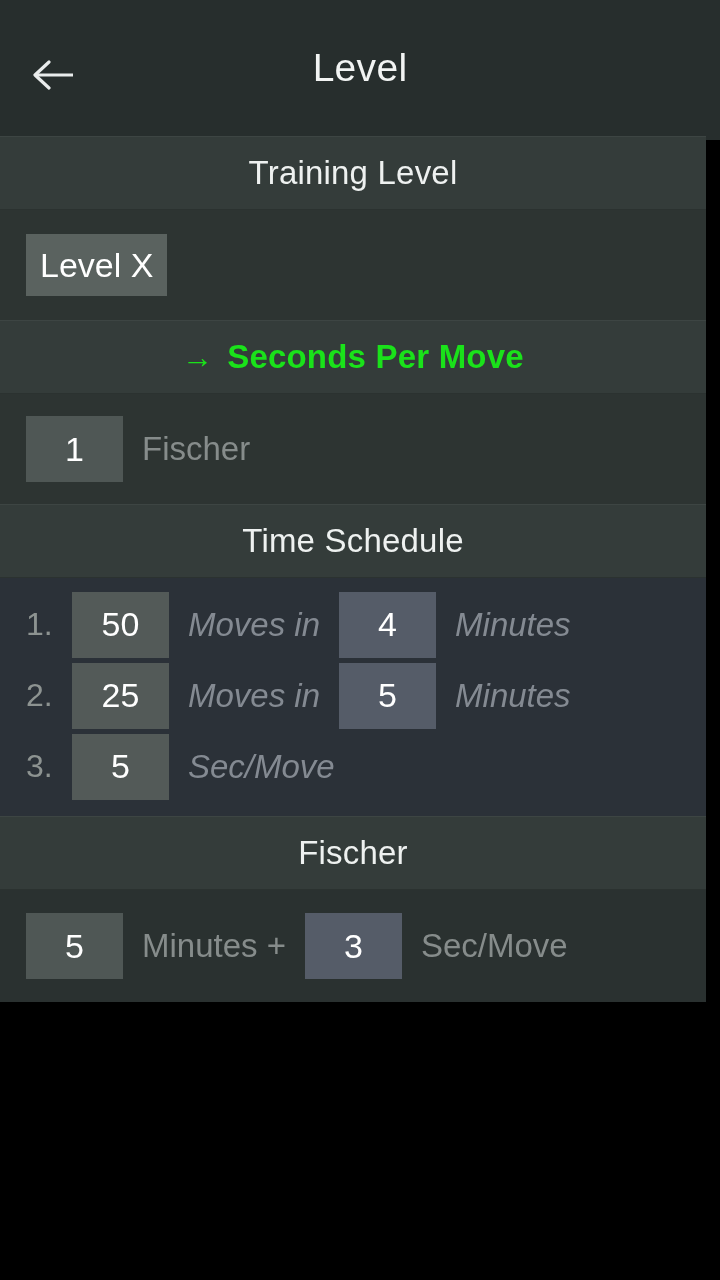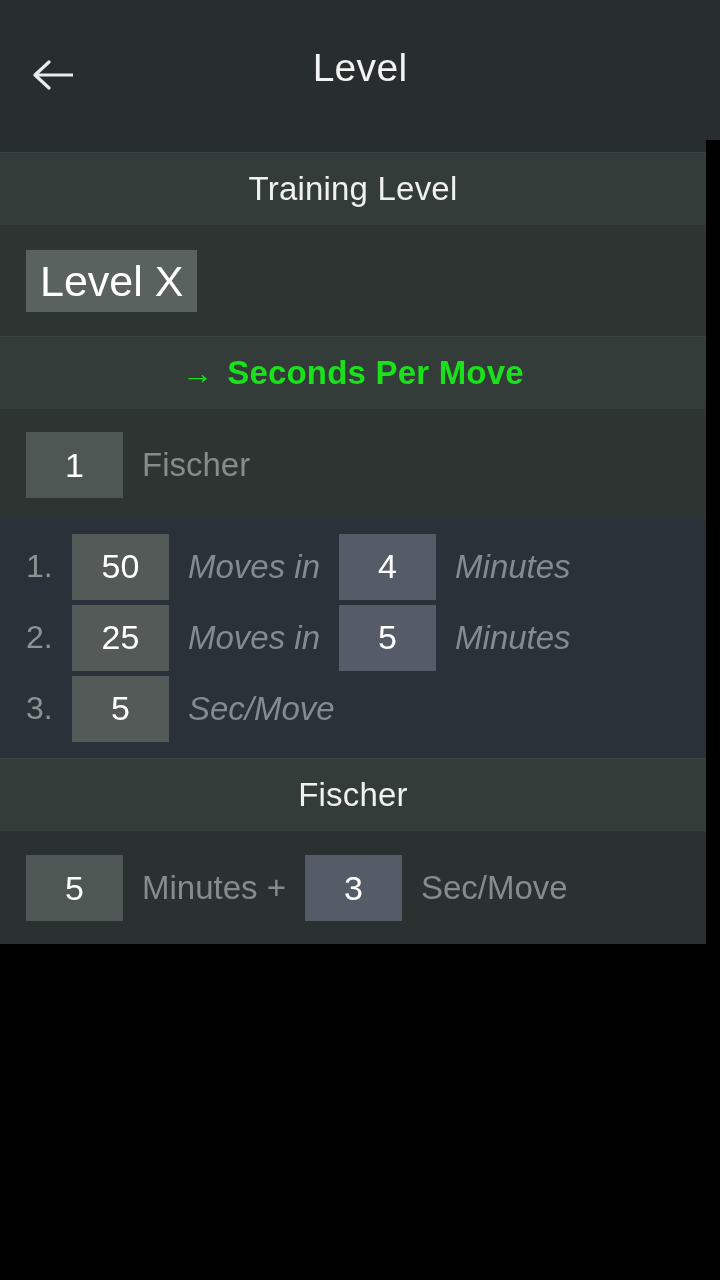--- a/index.html
+++ b/index.html
@@ -46,21 +46,21 @@
     color: #f2f4f3;
     font-size: 39px;
     font-weight: 400;
     letter-spacing: 0.3px;
   }
 
   
   .scroll-body {
     position: absolute;
     left: 0;
-    top: 152px;
+    top: 136px;
     width: 706px;
     bottom: 0;
     background: #8b5cf6;
   }
   .right-gutter {
     position: absolute;
     right: 0;
     top: 140px;
     width: 14px;
     bottom: 0;
@@ -146,21 +146,21 @@
     height: 112px;
     display: flex;
     align-items: center;
     padding-left: 26px;
   }
 
   
   .chip {
     background: #5a625f;
     color: #ffffff;
-    font-size: 43px;
+    font-size: 34px;
     height: 62px;
     min-width: 128px;
     padding: 0 14px;
     display: inline-flex;
     align-items: center;
     justify-content: center;
     cursor: pointer;
     border: none;
     font-family: "Liberation Sans", sans-serif;
   }
@@ -218,20 +218,23 @@
 
     <div class="section-head green">
       <span class="arrow-glyph">→</span>
       <span class="htext">Seconds Per Move</span>
     </div>
     <div class="sec-body body-spm">
       <button class="numbox">1</button>
       <span class="label">Fischer</span>
     </div>
 
+    <div class="section-head">
+      <span class="htext">Time Schedule</span>
+    </div>
     <div class="sec-body blueish body-sched">
 
       <div class="sched-row">
         <span class="sched-index">1.</span>
         <button class="numbox sched">50</button>
         <span class="label blue">Moves in</span>
         <button class="numbox blue">4</button>
         <span class="label blue">Minutes</span>
       </div>
 

